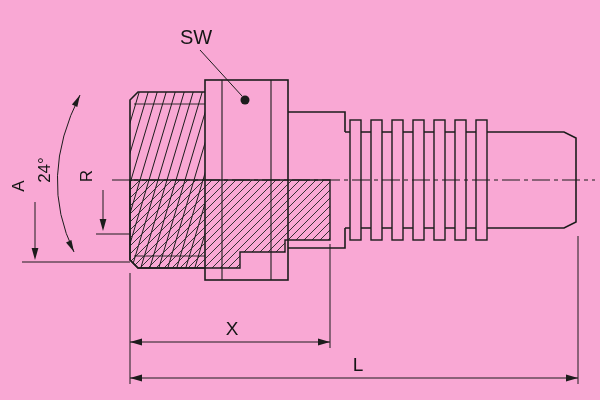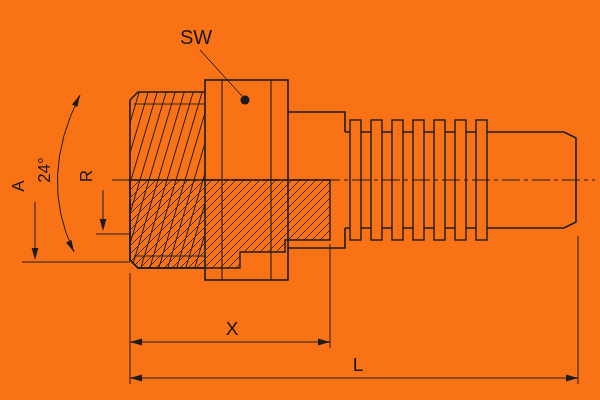--- a/index.html
+++ b/index.html
@@ -1,17 +1,17 @@
 <!DOCTYPE html>
 <html><head>
 <meta charset="utf-8">
 <style>
   html,body{margin:0;padding:0;background:#ffffff;}
   .stage{
-    width:600px;height:400px;position:relative;background:#f97316;
+    width:600px;height:400px;position:relative;background:#f9a8d4;
     font-family:"Liberation Sans", sans-serif;overflow:hidden;
   }
   svg{display:block;}
   text{
     font-family:"Liberation Sans", sans-serif;
     fill:#161616;
   }
   .lbl-side{font-size:17px;}
   .lbl-dim{font-size:19px;}
   .lbl-sw{font-size:20px;}

